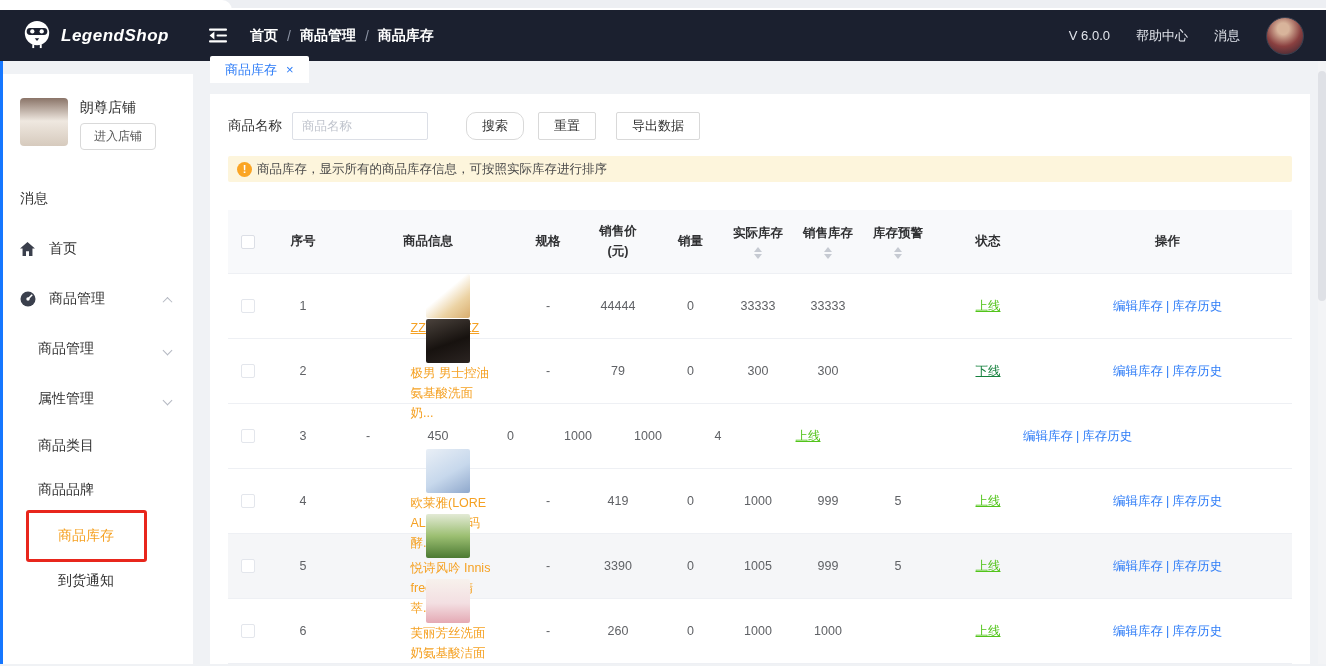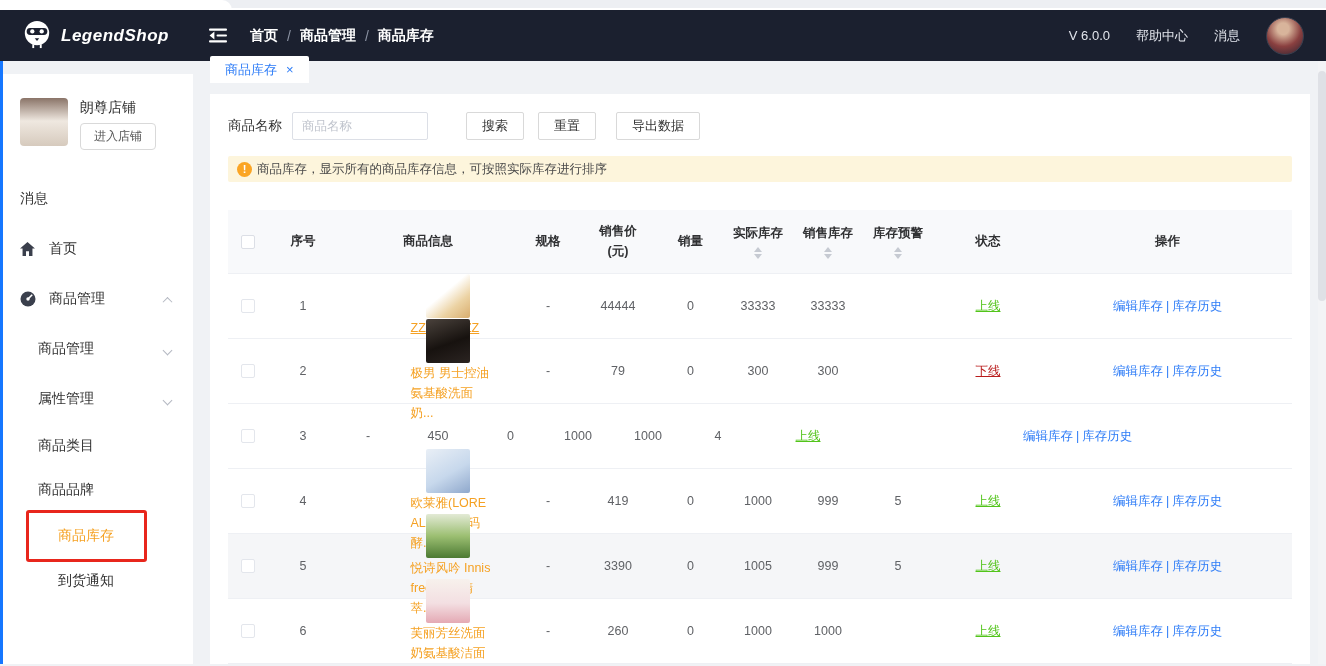--- a/index.html
+++ b/index.html
@@ -53,21 +53,21 @@
   .tabbar { height:38px; padding-left:17px; display:flex; align-items:flex-end; }
   .page-tab { background:#fff; height:27px; display:inline-flex; align-items:center; gap:9px; padding:0 15px; font-size:13px; color:#2d7cf7; cursor:pointer; border-radius:2px 2px 0 0; }
   .page-tab .close-x { font-size:13px; line-height:1; color:#2d7cf7; cursor:pointer; }
 
   .card { background:#fff; margin:11px 16px 0 17px; flex:1; overflow:hidden; }
   .filter-row { display:flex; align-items:center; padding:18px 18px 0 18px; }
   .filter-label { font-size:13.5px; color:#333; margin-right:10px; }
   .filter-input { width:136px; height:28px; border:1px solid #dcdfe6; border-radius:2px; padding:0 9px; font-size:12.5px; color:#333; outline:none; font-family:inherit; }
   .filter-input::placeholder { color:#bfc3cc; }
   .btn { height:28px; background:#fff; border:1px solid #d9d9d9; border-radius:2px; font-size:13px; color:#333; padding:0 15px; cursor:pointer; font-family:inherit; }
-  .btn-search { margin-left:38px; } .btn-reset { margin-left:14px; } .btn-export { margin-left:20px; }
+  .btn-search { margin-left:38px;border-radius:10px; } .btn-reset { margin-left:14px; } .btn-export { margin-left:20px; }
 
   .notice-bar { margin:16px 18px 0 18px; height:26px; background:#fdf5dc; display:flex; align-items:center; padding-left:9px; gap:5px; border-radius:2px; }
   .notice-icon { width:15px; height:15px; border-radius:50%; background:#fba524; color:#fff; font-size:11px; font-weight:bold; display:flex; align-items:center; justify-content:center; flex-shrink:0; }
   .notice-text { font-size:12.5px; color:#4a4a4a; }
 
   
   .table { margin:28px 18px 0 18px; font-size:12.5px; }
   .t-row { display:flex; align-items:center; border-bottom:1px solid #eef0f4; }
   .t-head { background:#f8f9fb; height:64px; color:#303133; font-weight:bold; border-bottom:1px solid #eef0f4; display:flex; align-items:center; }
   .t-body .t-row { height:65px; color:#606266; }
@@ -307,21 +307,21 @@
               <span class="thumb" style="background: linear-gradient(160deg, rgb(74, 66, 60) 0%, rgb(23, 18, 15) 55%, rgb(43, 36, 34) 100%);"></span>
               <span class="prod-link">极男 男士控油氨基酸洗面奶...</span>
             </div>
             <div class="c col-spec">-</div>
             <div class="c col-price">79</div>
             <div class="c col-sales">0</div>
             <div class="c col-a">300</div>
             <div class="c col-b">300</div>
             <div class="c col-w"></div>
             <div class="c col-status">
-                <span class="status-link" style="color: #b91c1c;">下线</span>
+                <span class="status-link" style="color: #15803d;">下线</span>
               </div>
             <div class="c col-action actions">
               <span class="a-link">编辑库存</span>
               <span>|</span>
               <span class="a-link">库存历史</span>
             </div>
           </div>
 
           <div class="t-row">
             <div class="c col-check">

